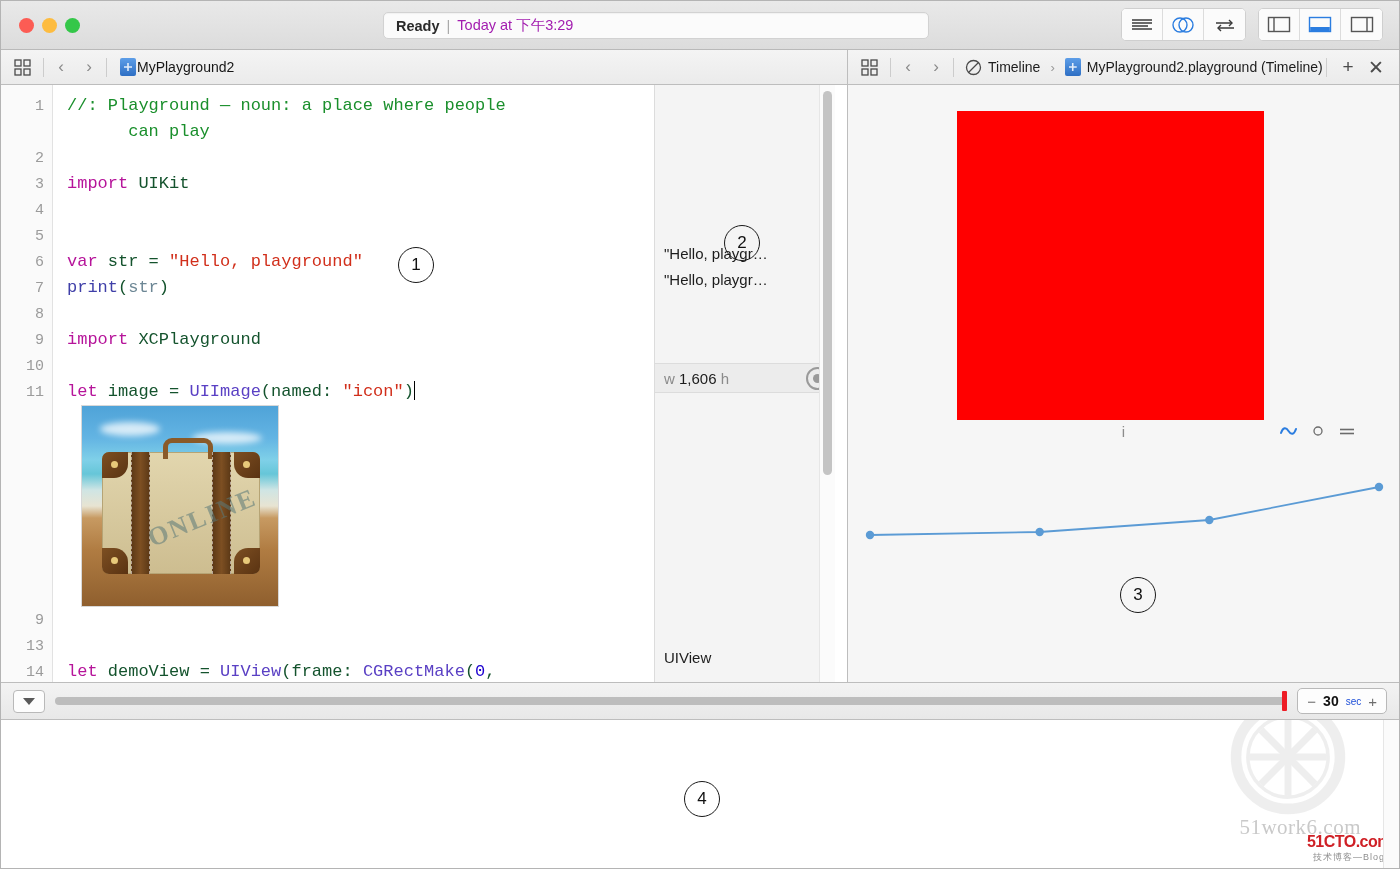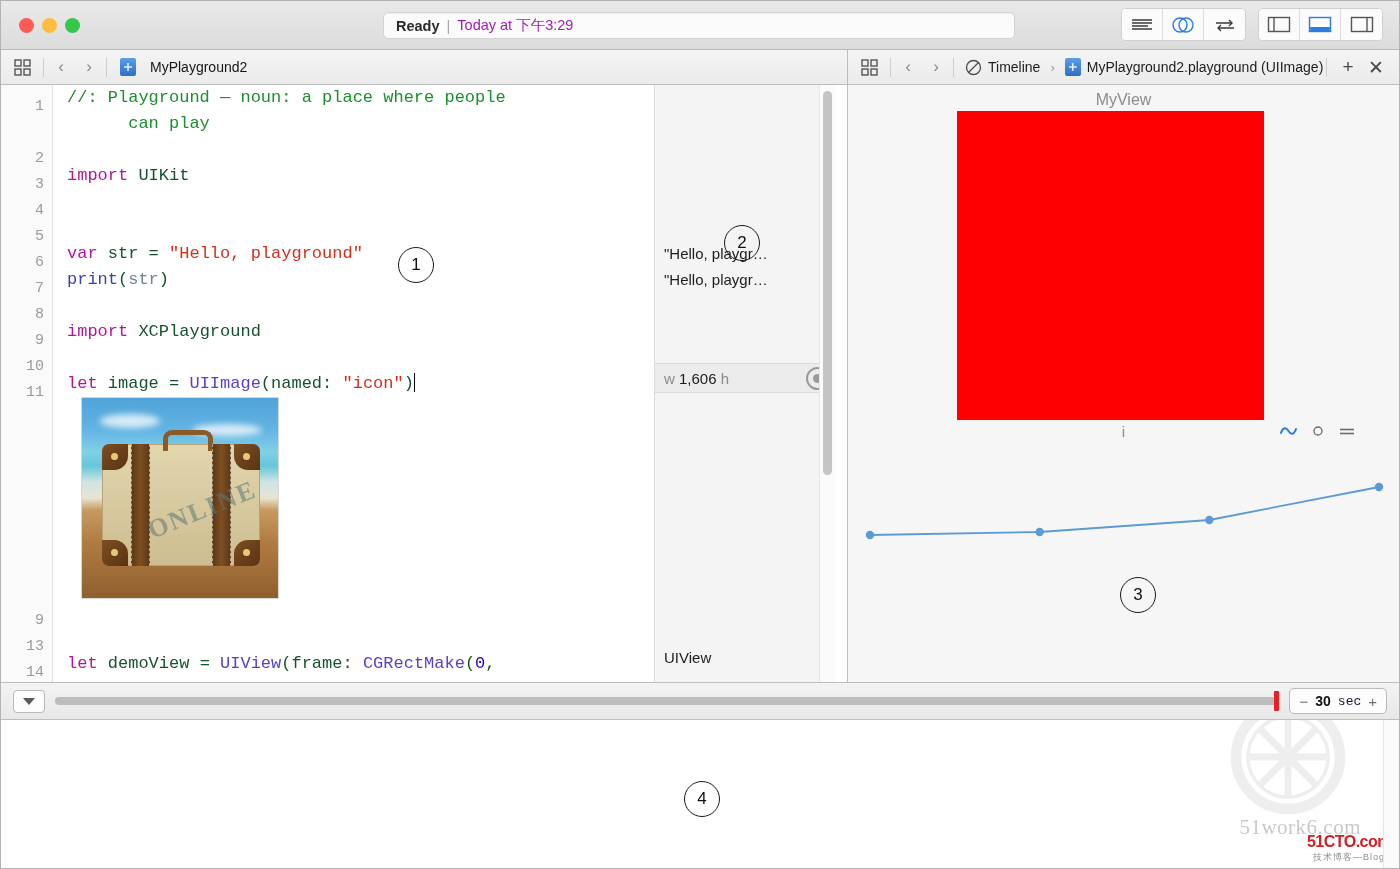--- a/index.html
+++ b/index.html
@@ -41,21 +41,21 @@
     width: 15px; height: 15px; border-radius: 50%;
     display: block;
   }
   .tl-red { background: #fc5c54; }
   .tl-yellow { background: #fdbc40; }
   .tl-green { background: #34c749; }
 
   .status-field {
     position: absolute;
     left: 382px; top: 11px;
-    width: 632px; height: 27px;
+    width: 546px; height: 27px;
     background: #fbfbfb;
     border: 1px solid #d2d2d2;
     border-radius: 5px;
     display: flex;
     align-items: center;
     padding-left: 12px;
     box-sizing: border-box;
     font-size: 14.5px;
     color: #2a2a2a;
     box-shadow: inset 0 1px 1px rgba(0,0,0,0.04);
@@ -109,21 +109,21 @@
   .nav-grid-icon { padding: 0 9px 0 13px; display:flex; align-items:center; }
   .nav-div {
     width: 1px; height: 19px; background: #cccccc; margin: 0 3px;
   }
   .nav-arrow {
     width: 28px; height: 26px;
     display:flex; align-items:center; justify-content:center;
     color: #8a8a8a; font-size: 17px;
   }
   .nav-file {
-    display: flex; align-items: center; gap: 14px;
+    display: flex; align-items: center; gap: 1px;
     margin-left: 10px;
     font-size: 14px; color: #161616;
   }
   .file-badge {
     width: 16px; height: 18px;
     background: linear-gradient(to bottom,#5d9ee8,#2e6fc4);
     border-radius: 2px;
     display:flex;align-items:center;justify-content:center;
     position: relative;
   }
@@ -184,21 +184,21 @@
     text-align: right;
     flex: none;
   }
   .gutter .ln {
     padding-right: 8px;
     line-height: 26px;
     height: 26px;
   }
   .code-area {
     flex: 1;
-    padding-top: 0;
+    padding-top: 8px;
     font-family: "Liberation Mono", monospace;
     font-size: 17px;
     line-height: 26px;
     position: relative;
     white-space: pre;
     padding-left: 14px;
     box-sizing: border-box;
   }
   .code-line { height: 26px; }
   .k { color: #b6149a; }         
@@ -429,21 +429,21 @@
     background: #fdfdfd;
     border: 1px solid #b9b9b9;
     border-radius: 5px;
     height: 24px;
     padding: 0 9px;
     gap: 7px;
     font-size: 14px;
   }
   .stepper .minus, .stepper .plus { color:#6d6d6d; font-size:15px; }
   .stepper .num { font-weight: bold; color:#111; }
-  .stepper .unit { color:#0f172a; font-size:13px;font-family:Liberation Mono, monospace; }
+  .stepper .unit { color:#1d4ed8; font-size:10px; }
 
   
   .console {
     flex: 1;
     background: #ffffff;
     position: relative;
     overflow: hidden;
   }
   .console-text {
     font-family: "Liberation Mono", monospace;
@@ -603,21 +603,21 @@
       <div class="nav-div"></div>
 
       <div class="crumb" style="margin-left:8px">
         <svg width="17" height="17" viewBox="0 0 17 17">
           <circle cx="8.5" cy="8.5" r="7" fill="none" stroke="#4a4a4a" stroke-width="1.3"></circle>
           <path d="M3.5 13.5 L13.5 3.5" stroke="#4a4a4a" stroke-width="1.3"></path>
         </svg>
         <span>Timeline</span>
         <span class="crumb-sep">›</span>
         <span class="file-badge"></span>
-        <span>MyPlayground2.playground (UIImage)</span>
+        <span>MyPlayground2.playground (Timeline)</span>
       </div>
 
       <div class="nav-right-tail">
         <div class="tail-div"></div>
         <div class="plus-btn">+</div>
         <div class="close-btn">✕</div>
       </div>
     </div>
   </div>
 
@@ -663,21 +663,20 @@
         <div class="scroll-track">
           <div class="editor-scroll" style="right:3px"></div>
         </div>
       </div>
 
       <div class="annot" style="left:397px; top:162px">1</div>
       <div class="annot" style="left:723px; top:140px">2</div>
     </div>
 
     <div class="timeline-pane">
-      <div class="myview-label">MyView</div>
       <div class="red-square"></div>
       <div class="i-label">i</div>
 
       <div class="chart-controls">
         <span>
           <svg width="17" height="12" viewBox="0 0 17 12">
             <path d="M1 8 C3 2, 6 2, 8.5 6 C11 10, 14 10, 16 4" fill="none" stroke="#2b7de0" stroke-width="2" stroke-linecap="round"></path>
           </svg>
         </span>
         <span>

